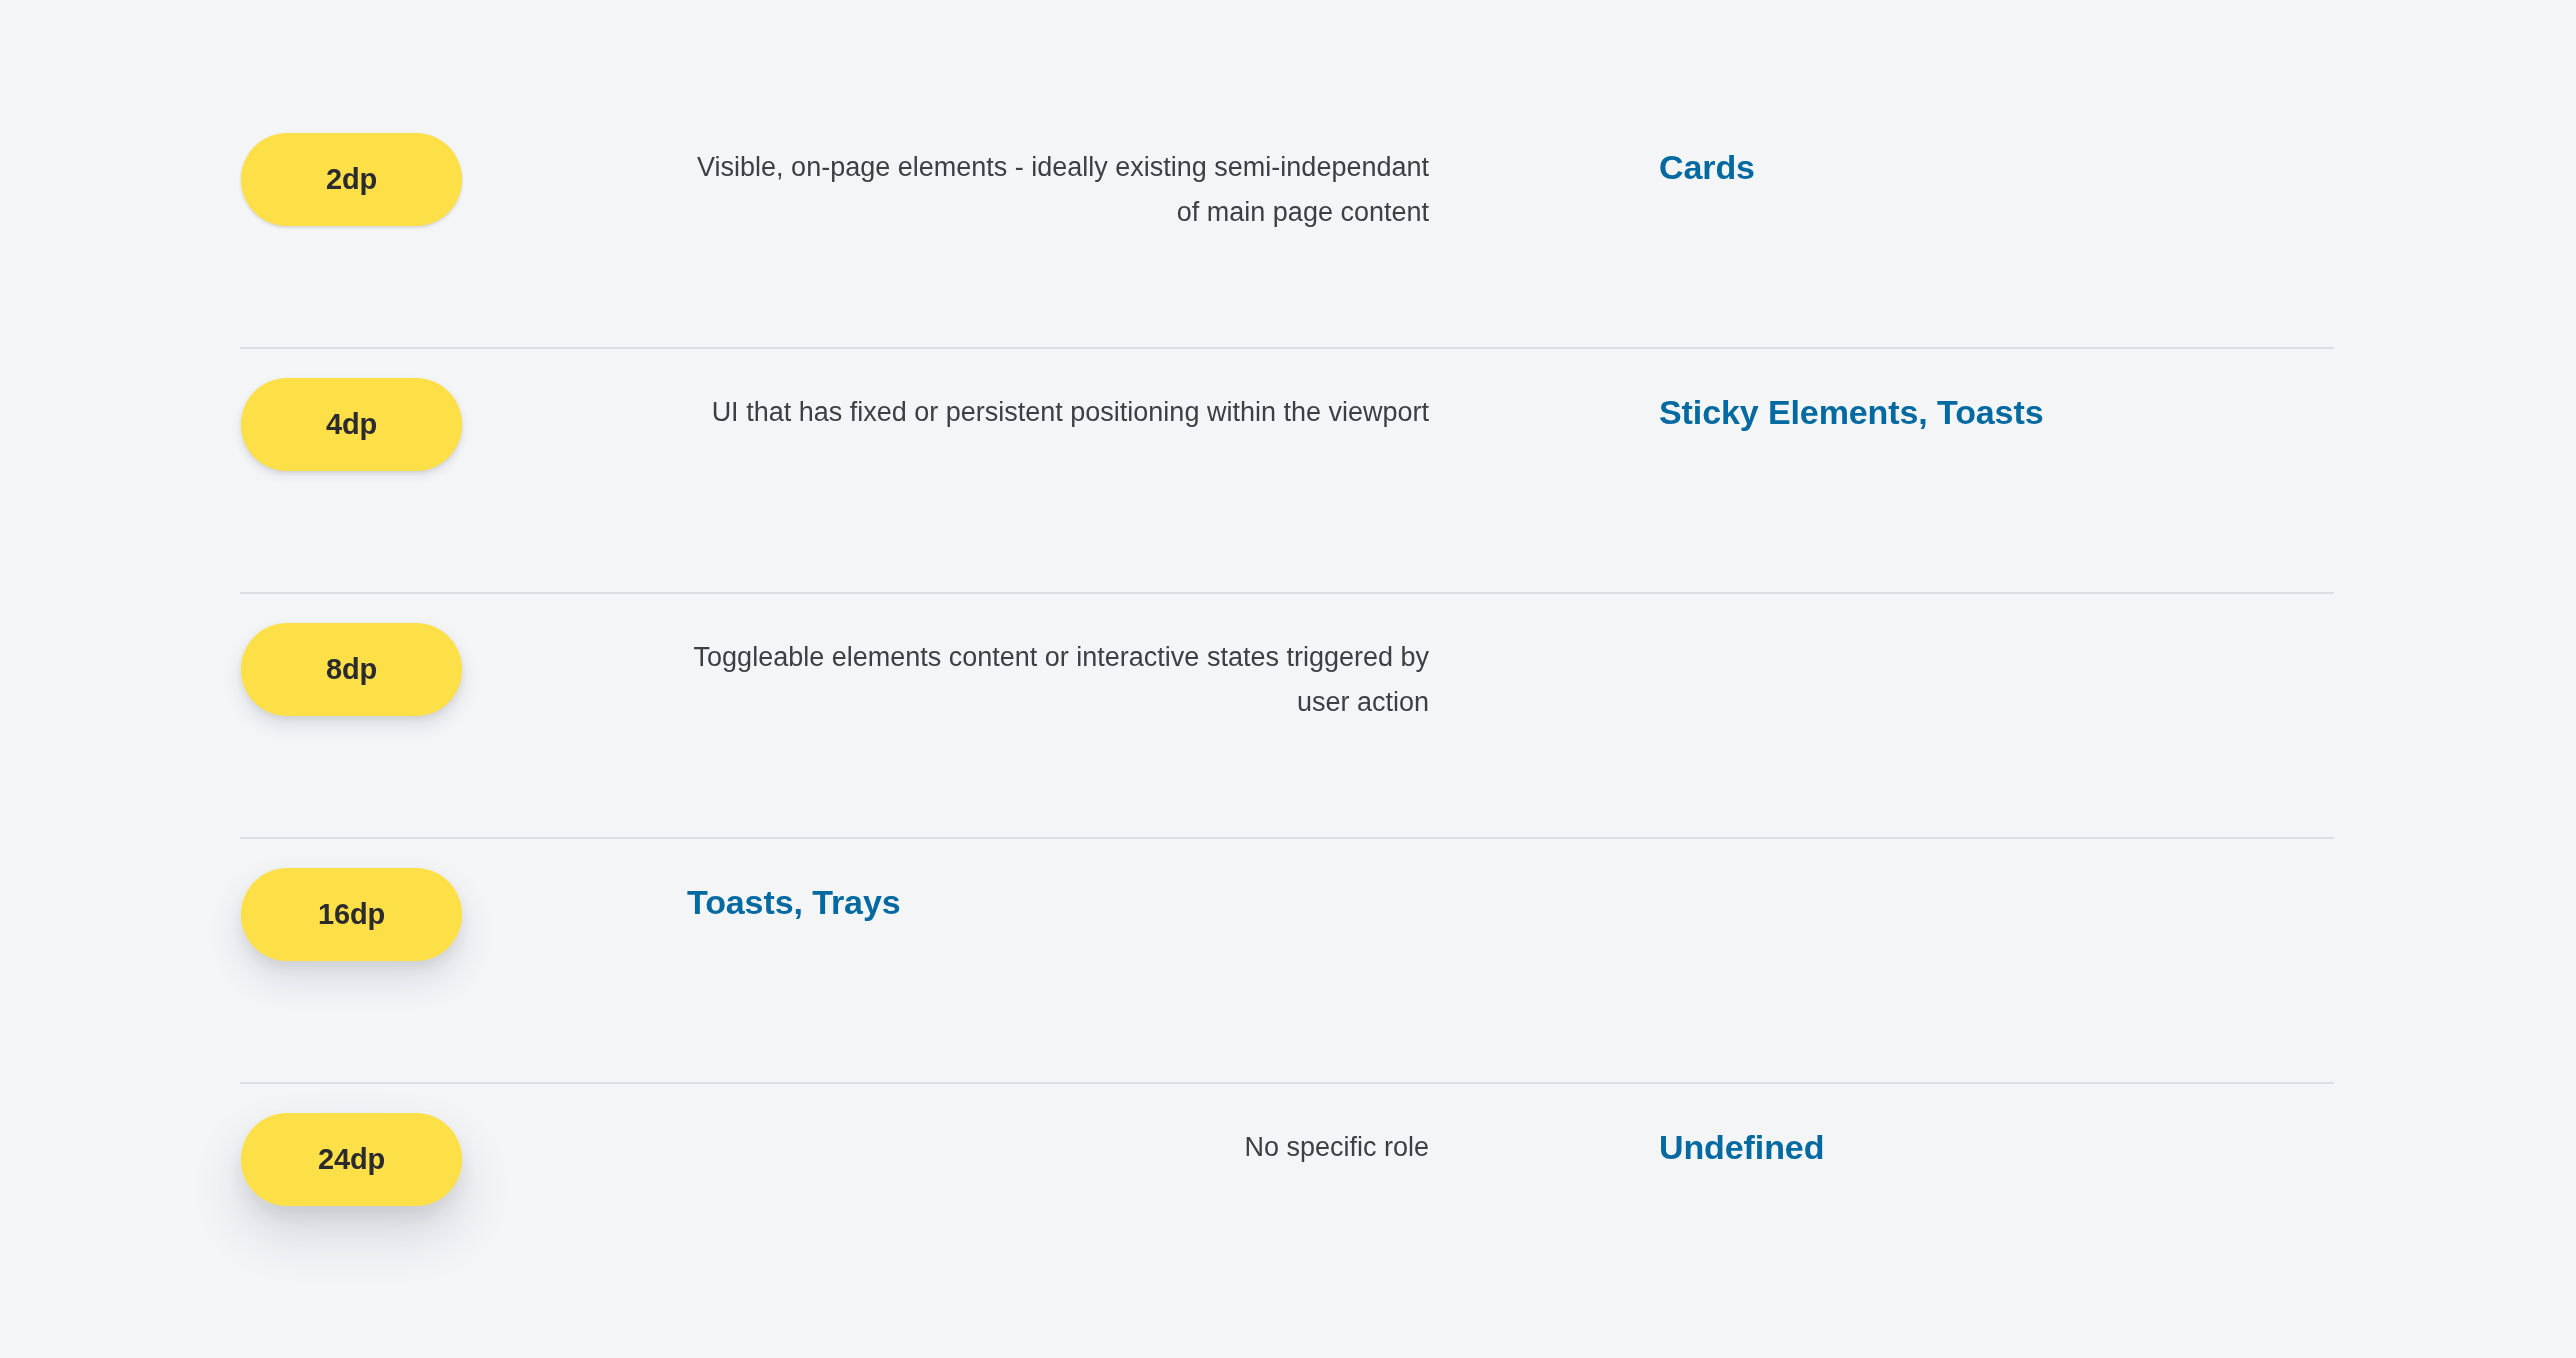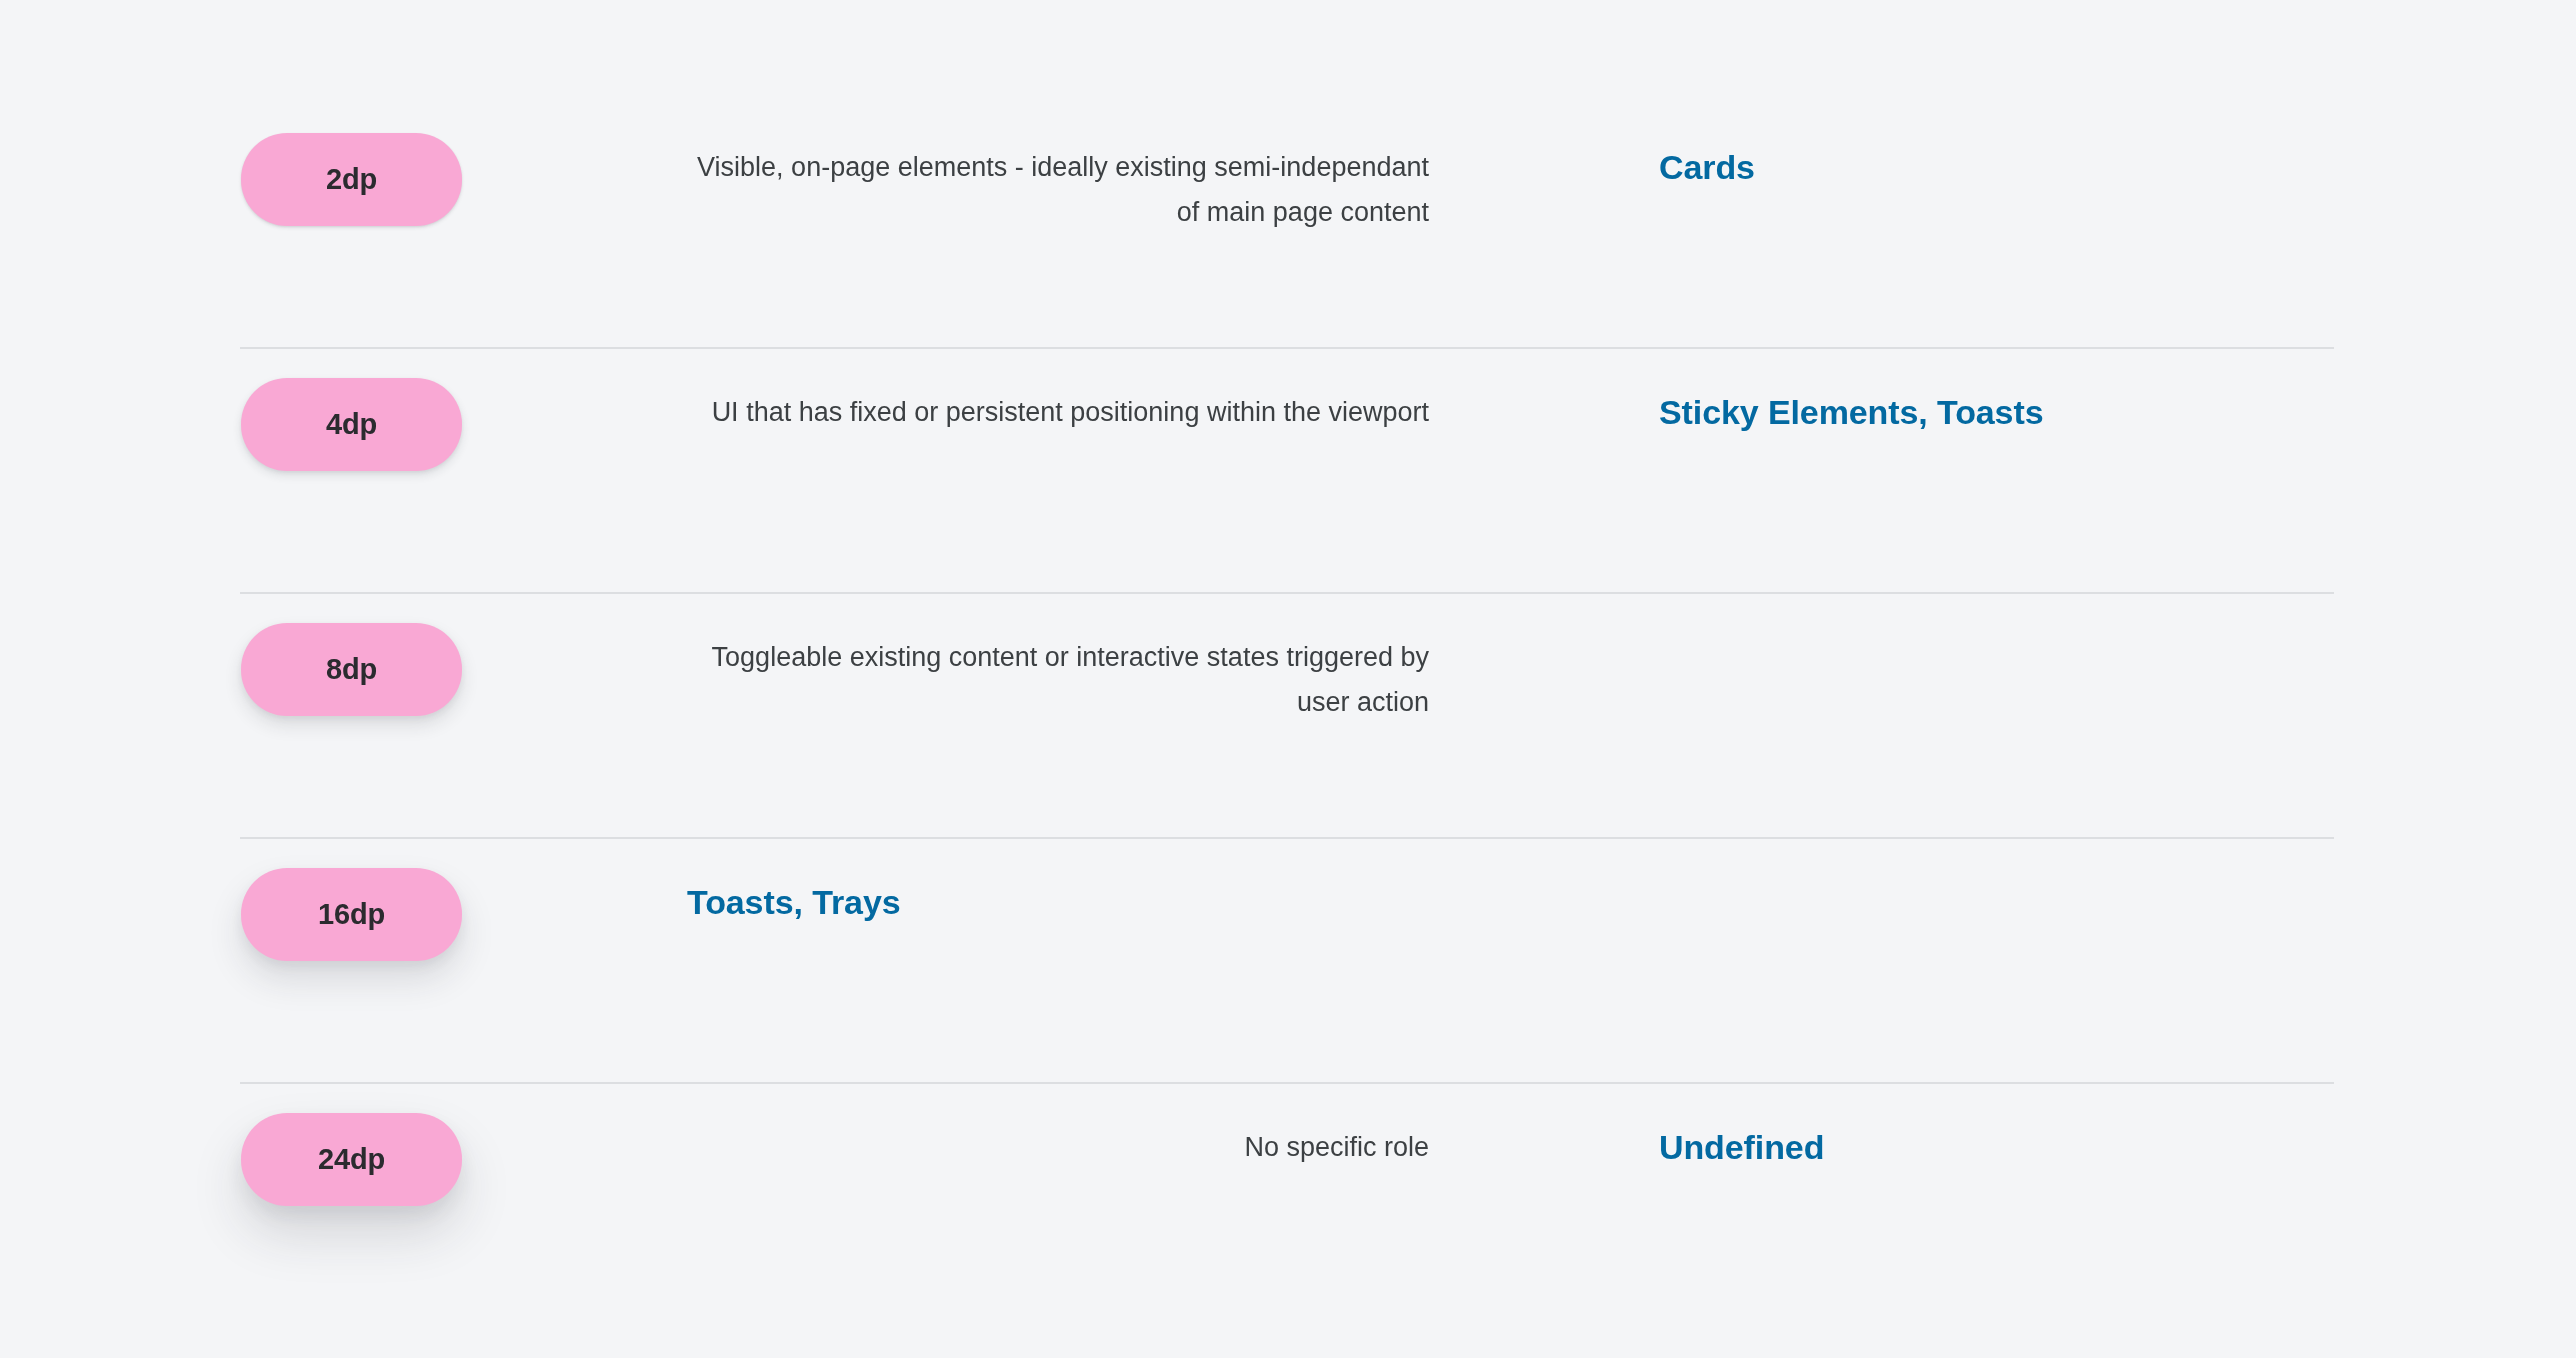--- a/index.html
+++ b/index.html
@@ -44,21 +44,21 @@
     width: 687px;
     padding-left: 241px;
     padding-top: 31px;
     flex: 0 0 auto;
   }
 
   .pill {
     width: 221px;
     height: 93px;
     border-radius: 46px;
-    background: #f9a8d4;
+    background: #fde047;
     display: flex;
     align-items: center;
     justify-content: center;
   }
 
   .pill-label {
     font-size: 29px;
     font-weight: bold;
     color: #2b2b2f;
     letter-spacing: -0.2px;
@@ -134,21 +134,21 @@
     </div>
   </div>
 
   <div class="elevation-row">
     <div class="pill-col">
       <div class="pill elev-8">
         <span class="pill-label">8dp</span>
       </div>
     </div>
     <div class="desc-col">
-      <p class="desc-text">Toggleable existing content or interactive states triggered by user action</p>
+      <p class="desc-text">Toggleable elements content or interactive states triggered by user action</p>
     </div>
   </div>
 
   <div class="elevation-row">
     <div class="pill-col">
       <div class="pill elev-16">
         <span class="pill-label">16dp</span>
       </div>
     </div>
     <div class="usage-col">

